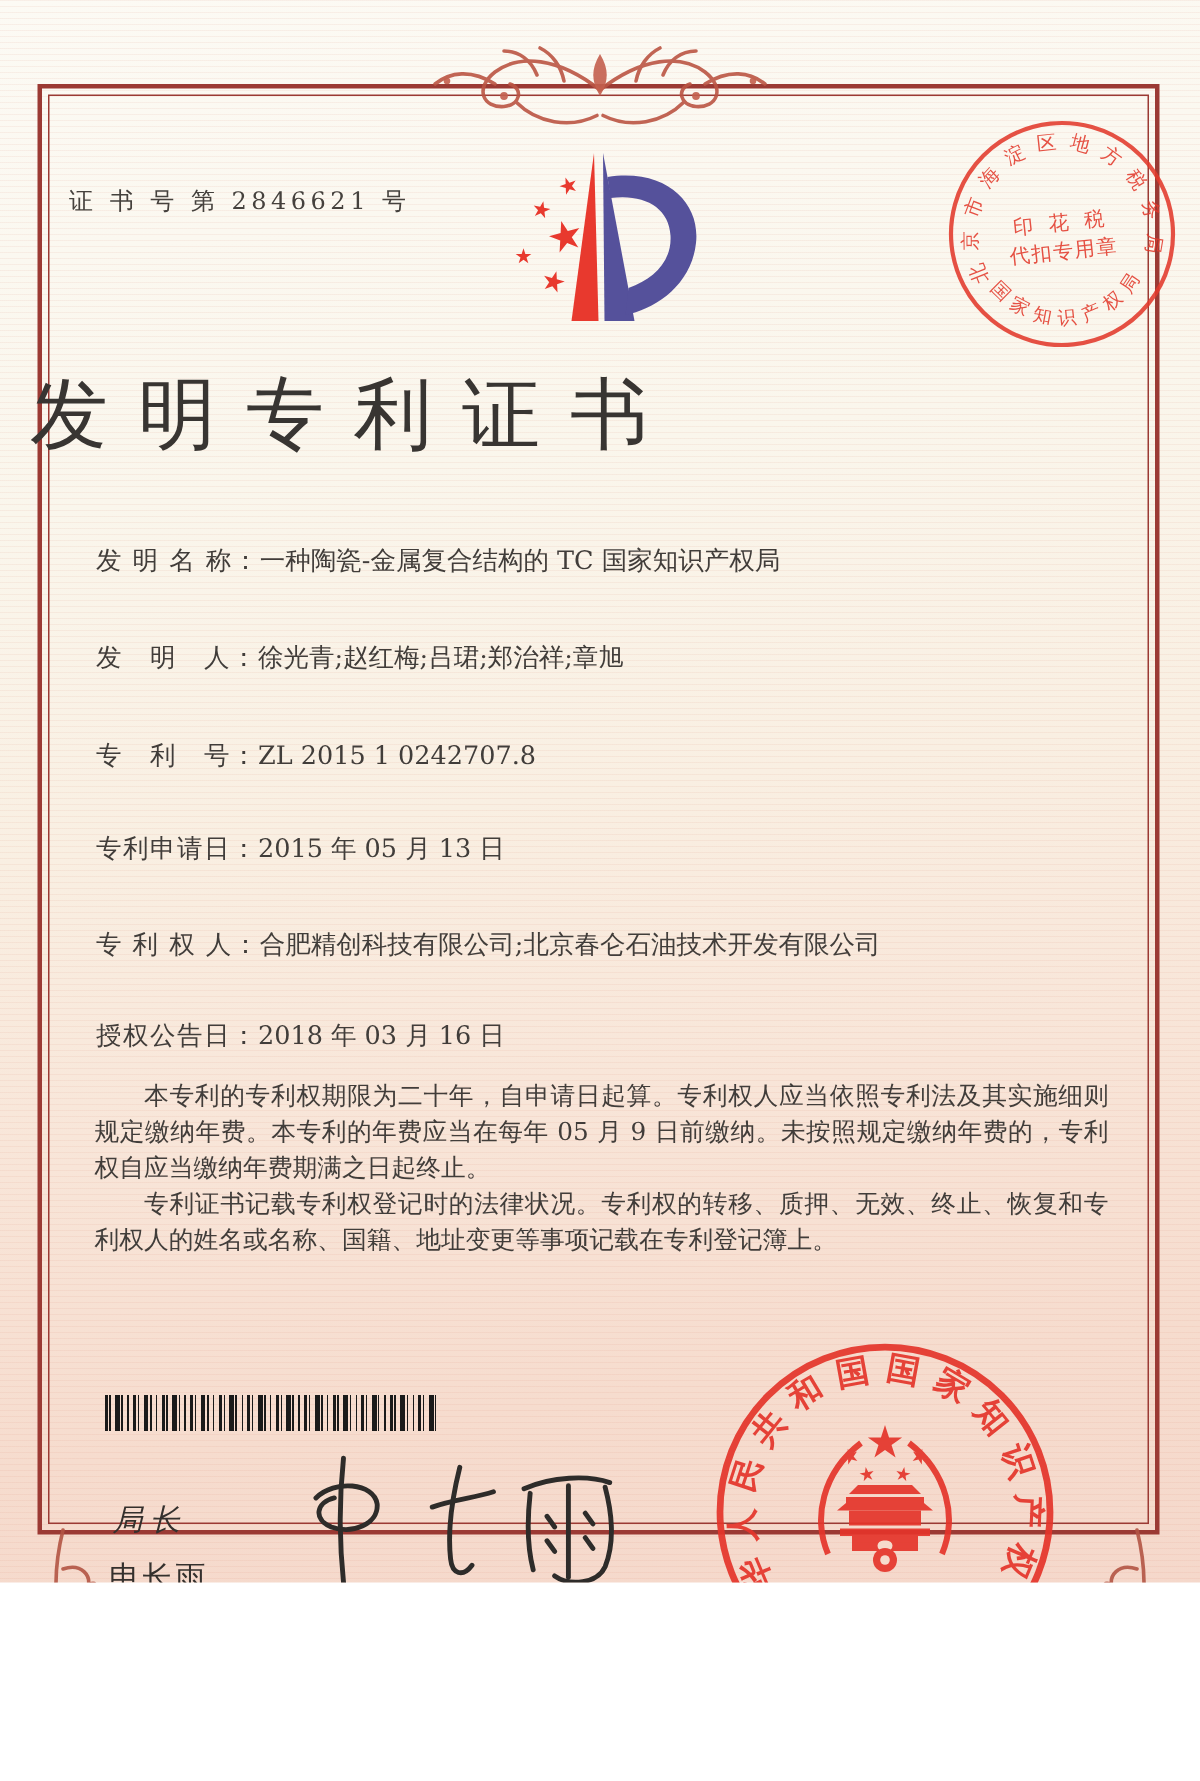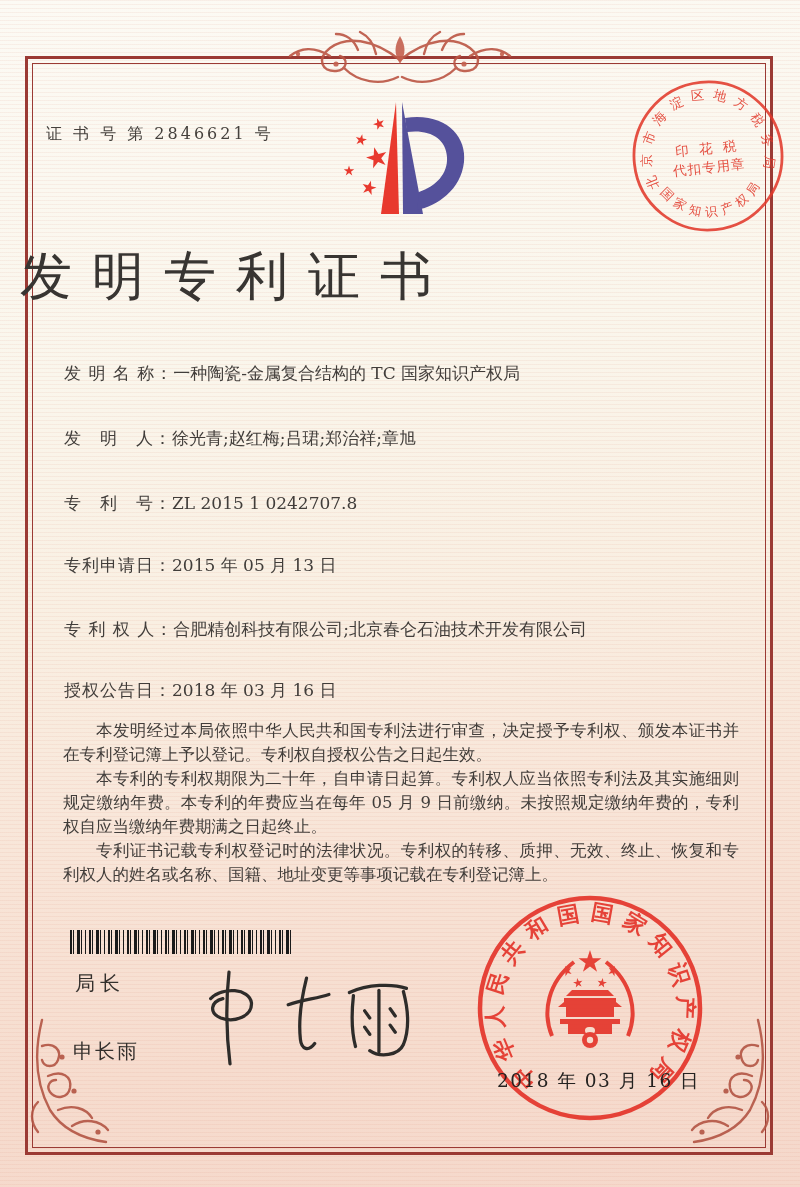--- a/index.html
+++ b/index.html
@@ -1,18 +1,18 @@
 <!DOCTYPE html>
 <html><head>
 <meta charset="utf-8">
 <style>
   html,body{margin:0;padding:0;}
   body{width:800px;height:1187px;font-family:"DejaVu Serif",serif;}
   .page{
-    position:relative;width:800px;height:1187px;overflow:hidden;
+    position:relative;width:800px;height:1055px;overflow:hidden;
     background:
       repeating-linear-gradient(180deg, rgba(214,122,100,0.09) 0px, rgba(214,122,100,0.09) 1px, rgba(0,0,0,0) 1px, rgba(0,0,0,0) 4px),
       linear-gradient(173deg,#fcfaf4 0%,#faf6ec 30%,#f9efe2 50%,#f8e5d8 68%,#f6dcce 85%,#f5d8cb 100%);
   }
   .frame{
     position:absolute;left:25px;top:56px;right:27px;bottom:32px;
     border:3px solid #9b3a34;
   }
   .frame::after{
     content:"";position:absolute;inset:4px;border:1px solid #9b3a34;
@@ -38,21 +38,21 @@
   .barcode{
     left:70px;top:930px;width:222px;height:24px;
     background:repeating-linear-gradient(90deg,
       #1a1a1a 0 2px, rgba(0,0,0,0) 2px 3px,
       #1a1a1a 3px 4px, rgba(0,0,0,0) 4px 7px,
       #1a1a1a 7px 10px, rgba(0,0,0,0) 10px 11px,
       #1a1a1a 11px 12px, rgba(0,0,0,0) 12px 15px,
       #1a1a1a 15px 16px, rgba(0,0,0,0) 16px 19px);
   }
   .signer{font-family:"DejaVu Sans",sans-serif;color:#34302d;font-weight:500;}
-  .signer.t1{left:75px;top:970px;font-size:20px;letter-spacing:5px;}
+  .signer.t1{left:75px;top:1000px;font-size:20px;letter-spacing:5px;font-style:italic;}
   .signer.t2{left:73px;top:1038px;font-size:20px;letter-spacing:2px;text-align:right;}
   .issuedate{
     left:497px;top:1068px;font-size:18.5px;letter-spacing:1.5px;color:#242220;z-index:6;
   }
   svg text{font-family:"DejaVu Serif",serif;}
   .z5{z-index:5;} .z4{z-index:4;}
 </style>
 </head>
 <body>
 
@@ -134,21 +134,20 @@
     <span class="lab">专利申请日：</span><span>2015 年 05 月 13 日</span>
   </div>
   <div class="abs field" style="top:618px">
     <span class="lab">专 利 权 人：</span><span>合肥精创科技有限公司;北京春仑石油技术开发有限公司</span>
   </div>
   <div class="abs field" style="top:679px">
     <span class="lab">授权公告日：</span><span>2018 年 03 月 16 日</span>
   </div>
 
   <div class="abs paras">
-    <p>本发明经过本局依照中华人民共和国专利法进行审查，决定授予专利权、颁发本证书并在专利登记簿上予以登记。专利权自授权公告之日起生效。</p>
     <p>本专利的专利权期限为二十年，自申请日起算。专利权人应当依照专利法及其实施细则规定缴纳年费。本专利的年费应当在每年 05 月 9 日前缴纳。未按照规定缴纳年费的，专利权自应当缴纳年费期满之日起终止。</p>
     <p>专利证书记载专利权登记时的法律状况。专利权的转移、质押、无效、终止、恢复和专利权人的姓名或名称、国籍、地址变更等事项记载在专利登记簿上。</p>
   </div>
 
   <div class="abs barcode"></div>
 
   <div class="abs signer t1">局长</div>
   <div class="abs signer t2">申长雨</div>
 
   <svg class="abs" style="left:198px;top:968px" width="215" height="102" viewBox="0 0 210 100">

